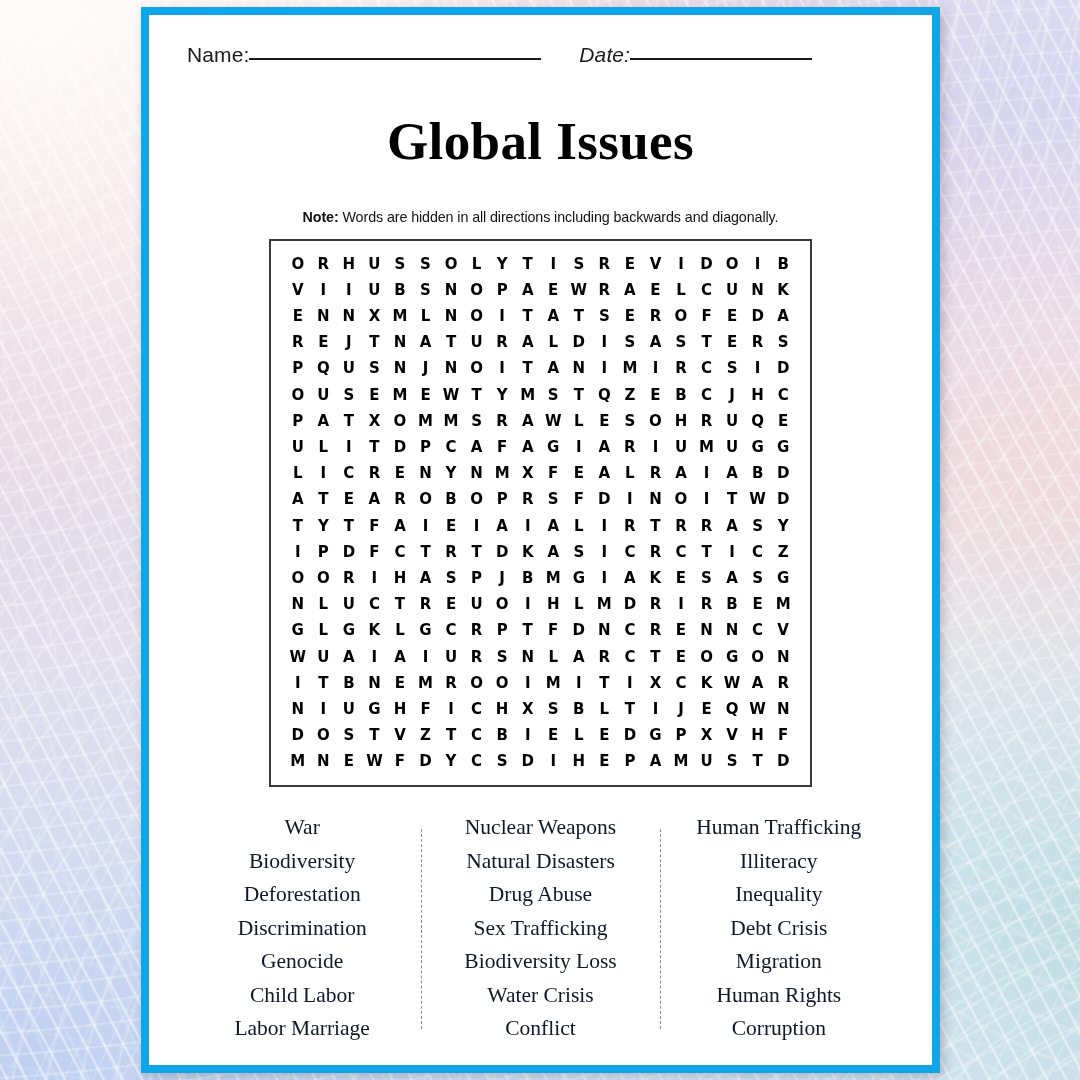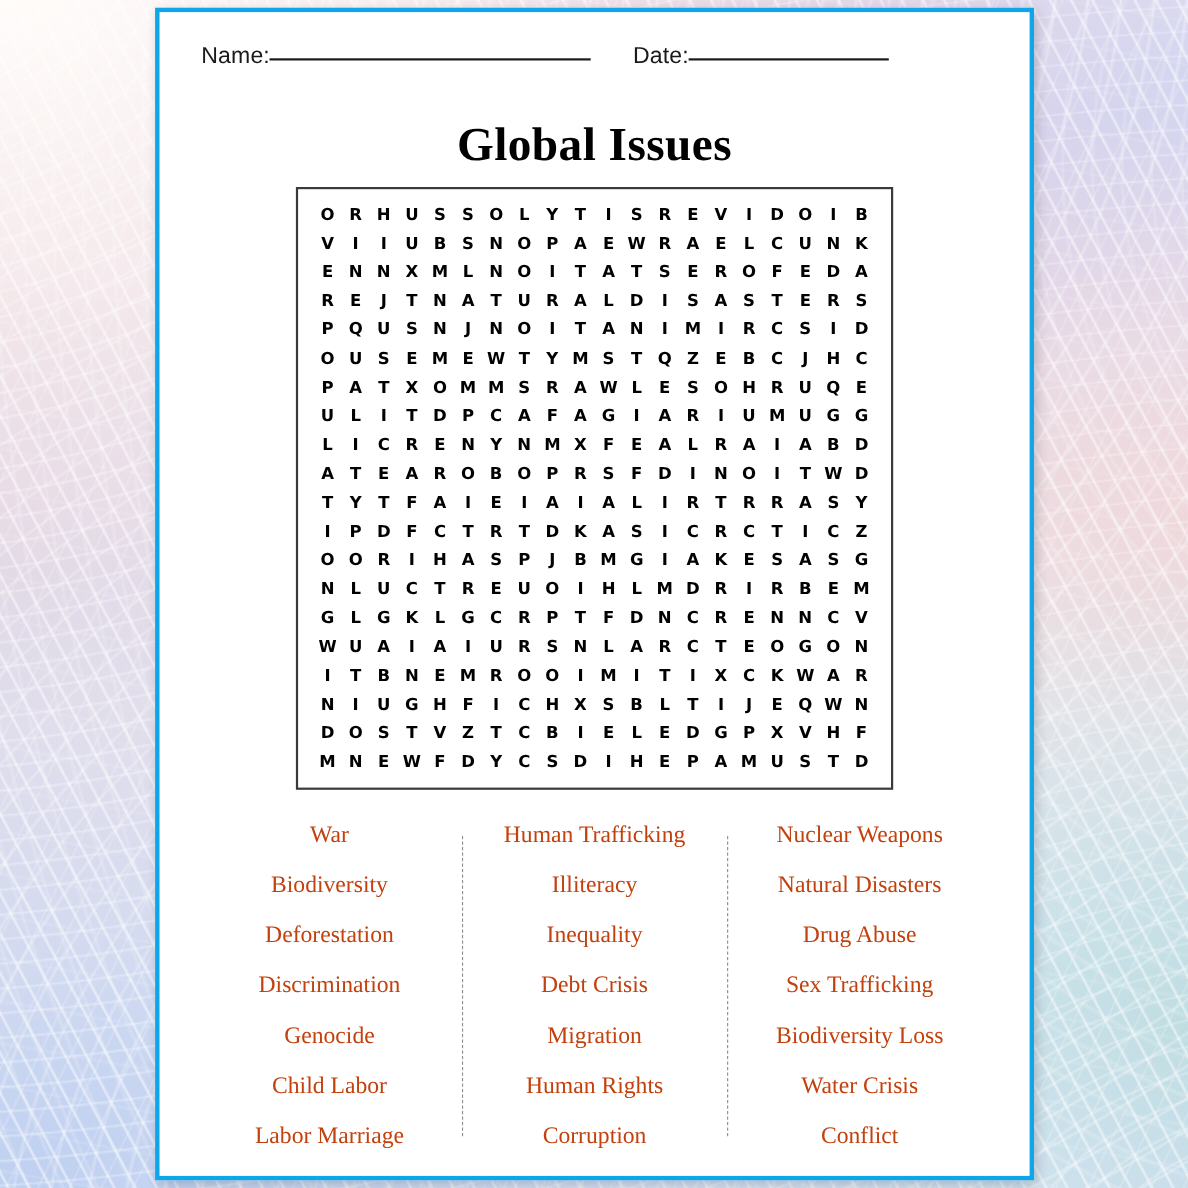--- a/index.html
+++ b/index.html
@@ -155,21 +155,21 @@
   }
 
   
   #page {
     position: absolute;
     left: 141px;
     top: 7px;
     width: 799px;
     height: 1066px;
     background: #ffffff;
-    border: 4px solid #0ea5e9;
+    border: 8px solid #0ea5e9;
     box-shadow: 3px 4px 10px rgba(60,60,80,.28);
     padding: 22px 34px 14px 34px;
     display: flex;
     flex-direction: column;
   }
 
   
   #name-date-row {
     display: flex;
     align-items: baseline;
@@ -183,28 +183,28 @@
   .rule {
     display: inline-block;
     border-bottom: 2px solid #1a1a1a;
     height: 0;
     position: relative;
     top: -2px;
   }
   #name-rule  { width: 292px; }
   #date-rule  { width: 182px; }
   #name-field { margin-left: 4px; }
-  #date-field { margin-left: 38px; }
+  #date-field { margin-left: 38px; font-style: italic; }
 
   
   #title {
     text-align: center;
     font-family: "Liberation Serif", serif;
     font-weight: bold;
-    font-size: 43px;
+    font-size: 53px;
     color: #000;
     margin-top: 44px;
     letter-spacing: .4px;
   }
 
   
   #note {
     text-align: center;
     font-size: 14.3px;
     color: #111;
@@ -258,21 +258,21 @@
     content: "";
     position: absolute;
     left: 0;
     top: 16px;
     bottom: 22px;
     border-left: 1.5px dashed #8c8c8c;
   }
   .word {
     font-family: "Liberation Serif", serif;
     font-size: 21.5px;
-    color: #c2410c;
+    color: #0f172a;
     text-align: center;
     line-height: 1.15;
     white-space: nowrap;
   }
 </style>
 </head>
 <body>
 
 <div id="bg-wrap">
   <div class="bg-layer" id="bg-base"></div>
@@ -299,20 +299,23 @@
       <span class="rule" id="name-rule"></span>
     </div>
     <div class="field" id="date-field">
       <span class="field-label">Date:</span>
       <span class="rule" id="date-rule"></span>
     </div>
   </div>
 
   <h1 id="title">Global Issues</h1>
 
+  <p id="note">
+    <span id="note-label">Note:</span><span id="note-text"> Words are hidden in all directions including backwards and diagonally.</span>
+  </p>
 
   <div id="grid-box">
       <div class="grid-row">
         <span class="grid-cell">O</span>
         <span class="grid-cell">R</span>
         <span class="grid-cell">H</span>
         <span class="grid-cell">U</span>
         <span class="grid-cell">S</span>
         <span class="grid-cell">S</span>
         <span class="grid-cell">O</span>
@@ -754,32 +757,32 @@
       <div class="word-col">
         <div class="word">War</div>
         <div class="word">Biodiversity</div>
         <div class="word">Deforestation</div>
         <div class="word">Discrimination</div>
         <div class="word">Genocide</div>
         <div class="word">Child Labor</div>
         <div class="word">Labor Marriage</div>
       </div>
       <div class="word-col">
+        <div class="word">Nuclear Weapons</div>
+        <div class="word">Natural Disasters</div>
+        <div class="word">Drug Abuse</div>
+        <div class="word">Sex Trafficking</div>
+        <div class="word">Biodiversity Loss</div>
+        <div class="word">Water Crisis</div>
+        <div class="word">Conflict</div>
+      </div>
+      <div class="word-col">
         <div class="word">Human Trafficking</div>
         <div class="word">Illiteracy</div>
         <div class="word">Inequality</div>
         <div class="word">Debt Crisis</div>
         <div class="word">Migration</div>
         <div class="word">Human Rights</div>
         <div class="word">Corruption</div>
       </div>
-      <div class="word-col">
-        <div class="word">Nuclear Weapons</div>
-        <div class="word">Natural Disasters</div>
-        <div class="word">Drug Abuse</div>
-        <div class="word">Sex Trafficking</div>
-        <div class="word">Biodiversity Loss</div>
-        <div class="word">Water Crisis</div>
-        <div class="word">Conflict</div>
-      </div>
     </div>
 
 </div>
 
 </body></html>

